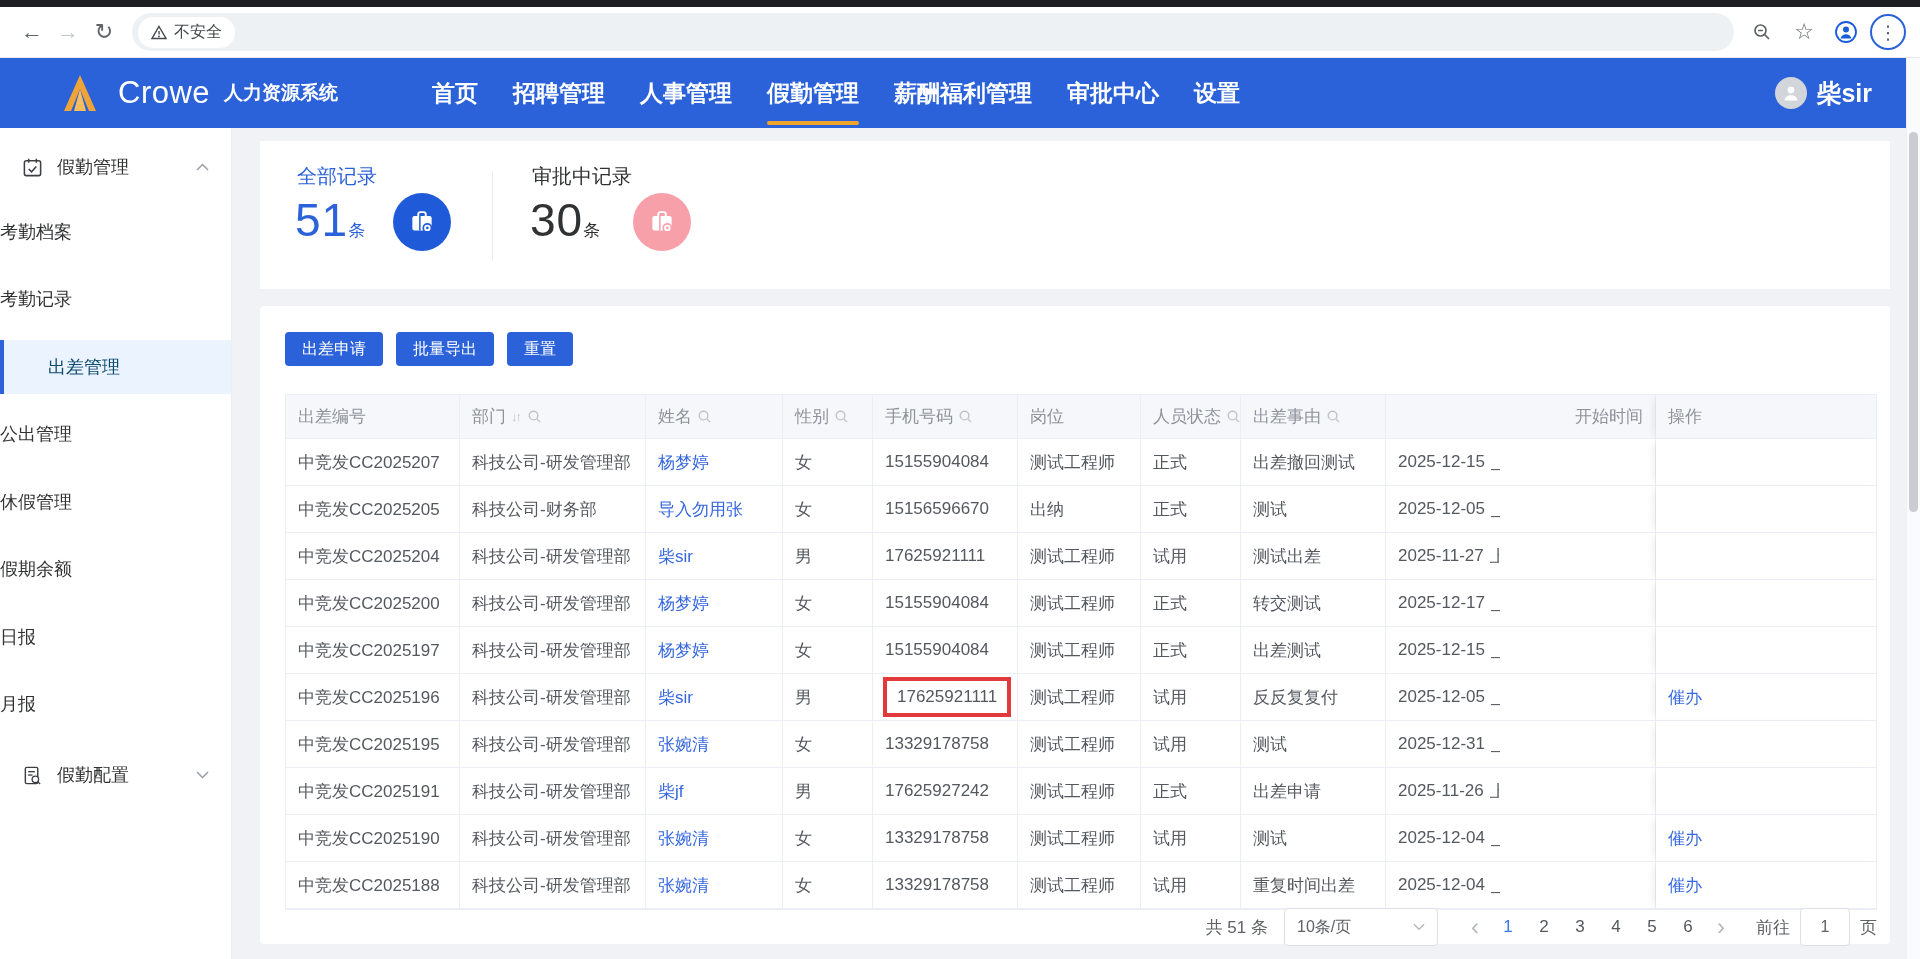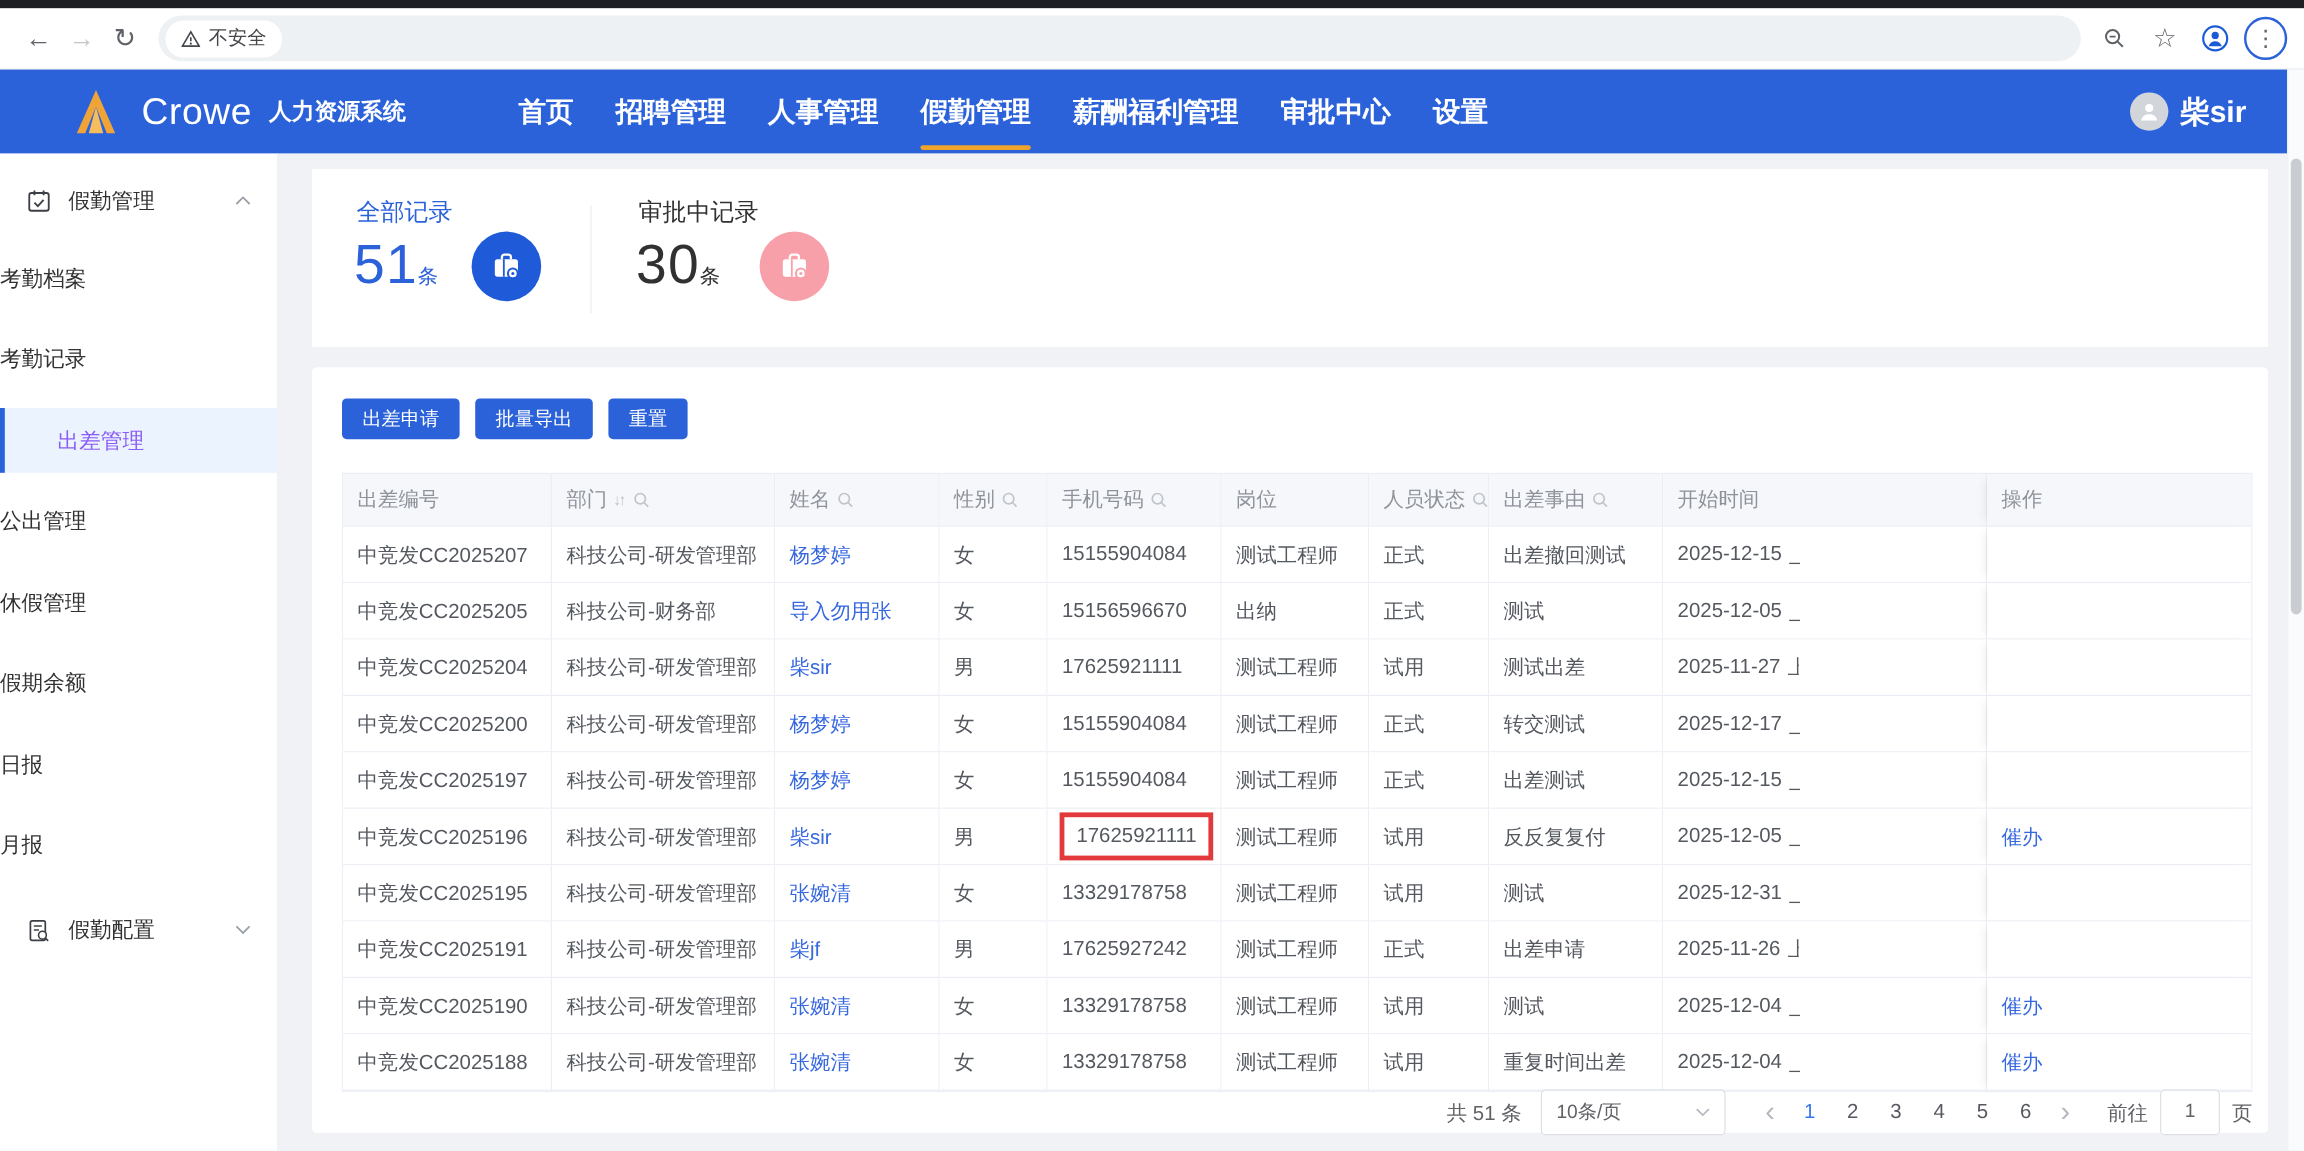--- a/index.html
+++ b/index.html
@@ -37,21 +37,21 @@
   .hdr-avatar{width:32px;height:32px;border-radius:50%;background:#d2d6db;display:flex;
     align-items:center;justify-content:center;flex:none;}
   .hdr-username{font-size:25px;font-weight:bold;}
   
   .sidebar{position:absolute;left:0;top:128px;width:232px;bottom:0;background:#fff;border-right:1px solid #eceef1;box-sizing:border-box;}
   .side-group{position:absolute;left:0;width:100%;height:54px;display:flex;align-items:center;
     padding-left:22px;gap:14px;font-size:18px;color:#303133;box-sizing:border-box;cursor:pointer;}
   .side-group .chev{position:absolute;right:22px;}
   .side-item{position:absolute;left:0;width:100%;height:54px;display:flex;align-items:center;
     font-size:18px;color:#303133;box-sizing:border-box;cursor:pointer;}
-  .side-item.active{background:#eaf3fe;color:#8b5cf6;border-left:4px solid #2b62d9;padding-left:44px;}
+  .side-item.active{background:#eaf3fe;color:#0c4a6e;border-left:4px solid #2b62d9;padding-left:44px;}
   
   .main{position:absolute;left:232px;top:128px;right:14px;bottom:0;background:#f0f2f5;}
   .stats-card{position:absolute;left:28px;top:13px;width:1630px;height:148px;background:#fff;border-radius:0;}
   .stat-label{position:absolute;font-size:20px;}
   .stat-num{position:absolute;font-size:46px;font-weight:500;letter-spacing:1px;}
   .stat-unit{font-size:17px;font-weight:normal;letter-spacing:0;}
   .stat-circle{position:absolute;width:58px;height:58px;border-radius:50%;display:flex;
     align-items:center;justify-content:center;}
   .stat-divider{position:absolute;left:232px;top:30px;width:1px;height:90px;background:#ebedf0;}
   .blue{color:#2b62d9;}.dark{color:#303133;}
@@ -297,21 +297,21 @@
           </div>
           <div class="th" style="width: 145px;">
             <div style="display: inline;">出差事由</div>
             <span>
               <svg width="15" height="15" viewBox="0 0 16 16">
                 <circle cx="7" cy="7" r="4.6" fill="none" stroke="#bfc4cb" stroke-width="1.5"></circle>
                 <line x1="10.6" y1="10.6" x2="14" y2="14" stroke="#bfc4cb" stroke-width="1.5"></line>
               </svg>
             </span>
           </div>
-          <div class="th" style="width: 270px;">
+          <div class="th" style="width: 270px; justify-content: flex-end;">
             <div style="display: inline;">开始时间</div>
           </div>
           <div class="th op" style="width: 220px;">
             <div style="display: inline;">操作</div>
           </div>
         </div>
       <div id="tbody">
           <div class="tr">
             <div class="td" style="width: 174px;">中竞发CC2025207</div>
             <div class="td" style="width: 186px;">科技公司-研发管理部</div>

